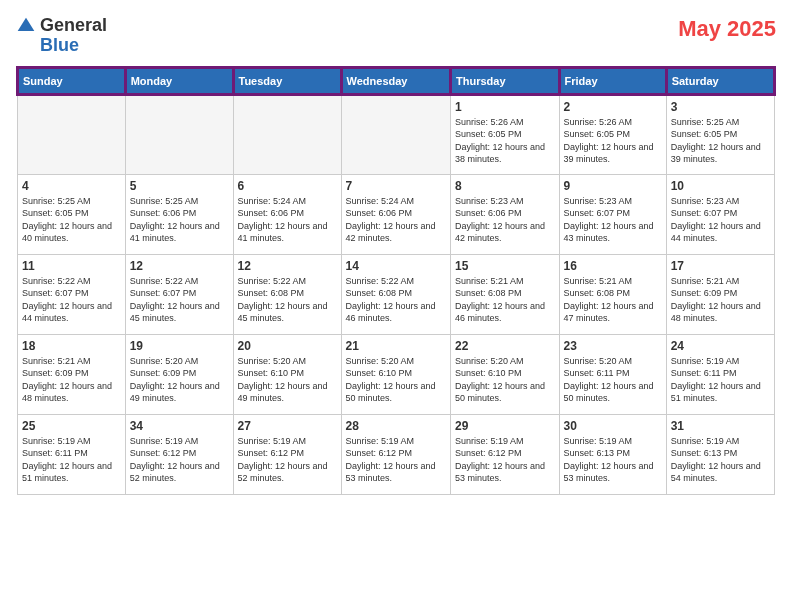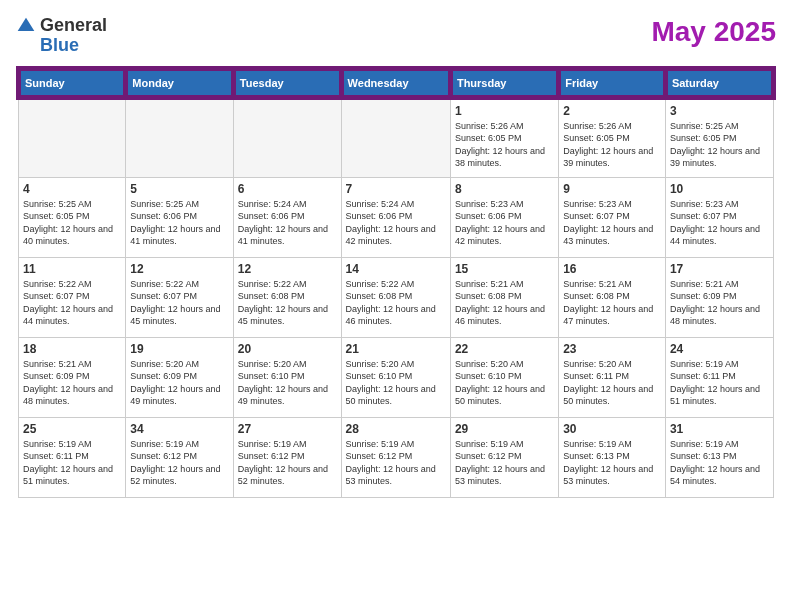--- a/index.html
+++ b/index.html
@@ -29,40 +29,40 @@
     .logo-general { color: #333; }
     .logo-blue { color: #2a6db5; }
     .logo-icon {
       width: 20px;
       height: 20px;
     }
     .title-block {
       text-align: right;
     }
     .title-month {
-      font-size: 28px;
+      font-size: 22px;
       font-weight: bold;
-      color: #a21caf;
+      color: #ef4444;
     }
     .title-location {
       font-size: 14px;
       color: #555;
     }
     table {
       width: 100%;
       border-collapse: collapse;
       font-size: 10px;
     }
     thead tr th {
       background: #2a6db5;
       color: #fff;
       padding: 6px 4px;
       text-align: left;
       font-size: 11px;
-      border: 5px solid #701a75;
+      border: 3px solid #701a75;
     }
     tbody tr td {
       border: 1px solid #ccc;
       vertical-align: top;
       padding: 4px;
       height: 80px;
       width: 113px;
       background: #fff;
     }
     tbody tr td.empty {

